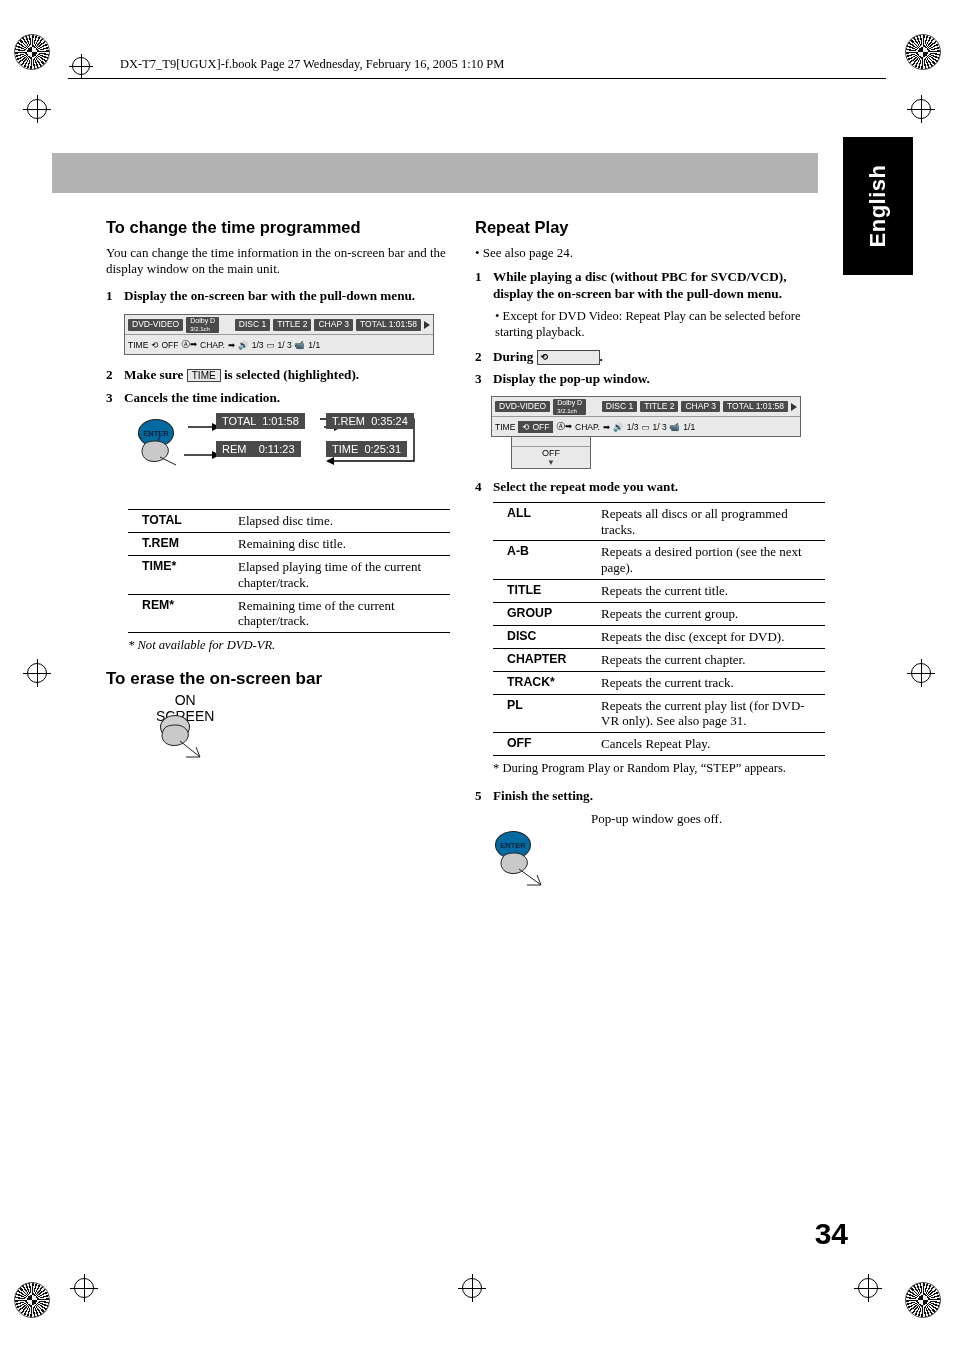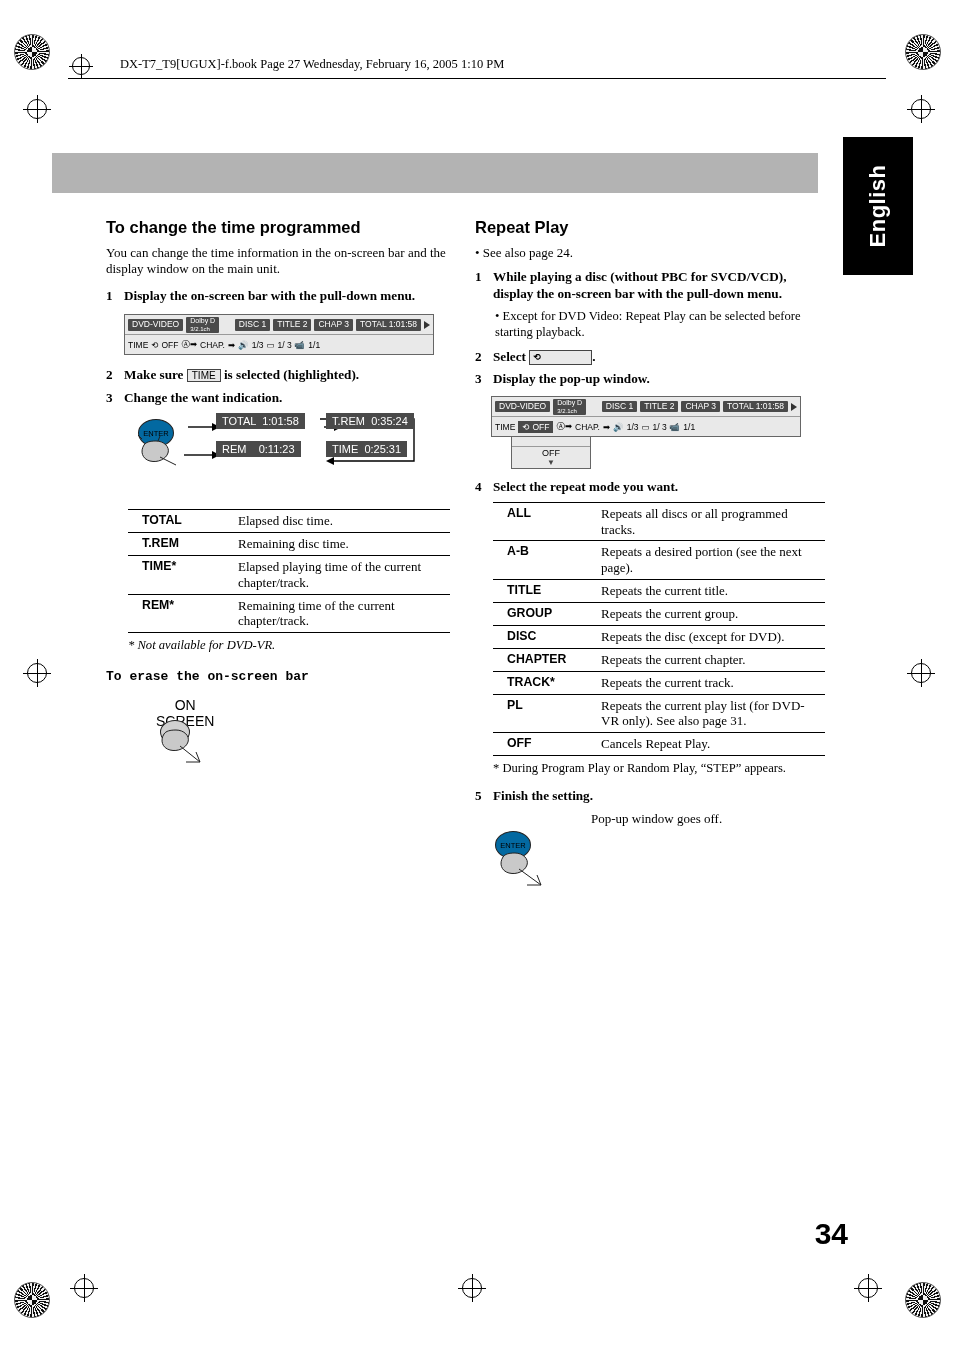--- a/index.html
+++ b/index.html
@@ -141,22 +141,22 @@
   table.tbl td { padding:3px 4px; vertical-align:top; line-height:1.22; }
   table.tbl td.k {
     font-family:"Liberation Sans", sans-serif; font-weight:bold;
     font-size:12.3px; white-space:nowrap; text-align:left; padding-left:14px;
   }
   .tbl-wrap { border-top:1px solid #000; border-bottom:1px solid #000; }
   .tbl-wrap tr + tr td { border-top:1px solid #000; }
   .note { font-size:12.6px; margin:5px 0 0 0; }
 
   h3.sub-head {
-    font-family:Liberation Mono, monospace;
-    font-weight:bold; font-size:13px; margin:16px 0 14px 0;
+    font-family:Liberation Sans, sans-serif;
+    font-weight:bold; font-size:17px; margin:16px 0 4px 0;
   }
 
   .onscreen-knob { position:relative; height:70px; margin-left:34px; }
   .onscreen-label {
     position:absolute; left:16px; top:0; font-family:"Liberation Sans", sans-serif;
     font-size:14px; line-height:1.1; text-align:center;
   }
   .knob-oval {
     position:absolute; left:20px; top:22px; width:28px; height:22px;
     border:1px solid #222; border-radius:50%; background:#d0d0d0;
@@ -273,21 +273,21 @@
       <div class="num">2</div>
       <div class="txt">
         <span>Make sure</span>
         <span style="border:1px solid #444; padding:0 4px; font-family:'Liberation Sans',sans-serif; font-size:10px; font-weight:normal; background:#e9e9e9;">TIME</span>
         <span>is selected (highlighted).</span>
       </div>
     </div>
 
     <div class="step">
       <div class="num">3</div>
-      <div class="txt">Change the want indication.</div>
+      <div class="txt">Cancels the time indication.</div>
     </div>
 
     <div class="enter-diagram">
       <div class="enter-knob">
         <span>ENTER</span>
       </div>
       <svg class="hand" viewBox="0 0 46 34" width="46" height="34">
         <path d="M6 4 L2 0 M14 2 L12 -2 M22 6 L24 1" stroke="#222" stroke-width="1" fill="none"></path>
         <path d="M8 10 C4 16 6 24 14 26 C22 28 30 24 32 18 C34 12 28 6 20 6 C14 6 10 7 8 10 Z" fill="#c9c9c9" stroke="#222" stroke-width="1"></path>
         <path d="M24 22 L40 30" stroke="#222" stroke-width="1" fill="none"></path>
@@ -324,21 +324,21 @@
 
     <div class="tbl-wrap" style="margin:26px 0 0 22px; width:322px;">
       <table class="tbl">
         <tbody>
             <tr>
           <td class="k" style="width:88px;">TOTAL</td>
           <td>Elapsed disc time.</td>
         </tr>
         <tr>
           <td class="k">T.REM</td>
-          <td>Remaining disc time.</td>
+          <td>Remaining disc title.</td>
         </tr>
         <tr>
           <td class="k">
             <span>TIME</span><span>*</span>
           </td>
           <td>Elapsed playing time of the current chapter/track.</td>
         </tr>
         <tr>
           <td class="k">
             <span>REM</span><span>*</span>
@@ -375,21 +375,21 @@
 
     <div class="step">
       <div class="num">1</div>
       <div class="txt">While playing a disc (without PBC for SVCD/VCD), display the on-screen bar with the pull-down menu.</div>
     </div>
     <p class="sub">• Except for DVD Video: Repeat Play can be selected before starting playback.</p>
 
     <div class="step" style="margin-top:8px; align-items:center;">
       <div class="num">2</div>
       <div class="txt">
-        <span>Select</span>
+        <span>During</span>
         <span style="display:inline-block;border:1px solid #444;background:#e9e9e9;width:58px;height:13px;vertical-align:middle;font-family:'Liberation Sans',sans-serif;font-size:9px;line-height:13px;padding-left:3px;">⟲</span><span>.</span>
       </div>
     </div>
 
     <div class="step">
       <div class="num">3</div>
       <div class="txt">Display the pop-up window.</div>
     </div>
 
     <div style="margin:8px 0 4px 16px;">

